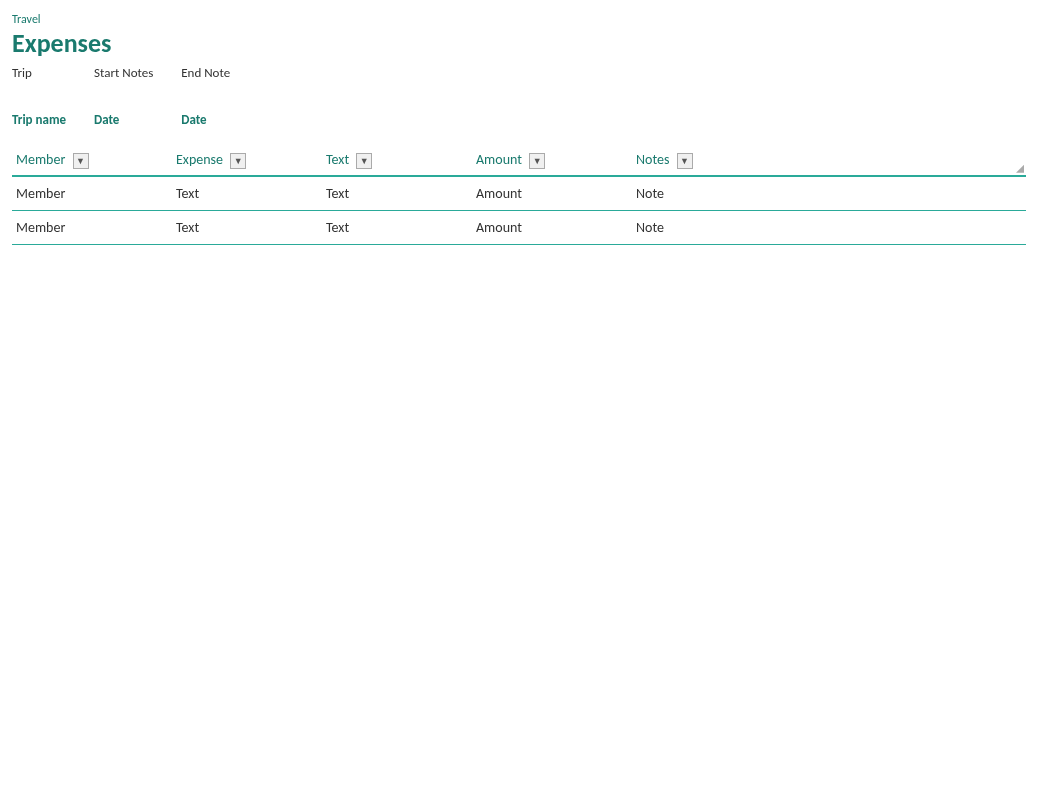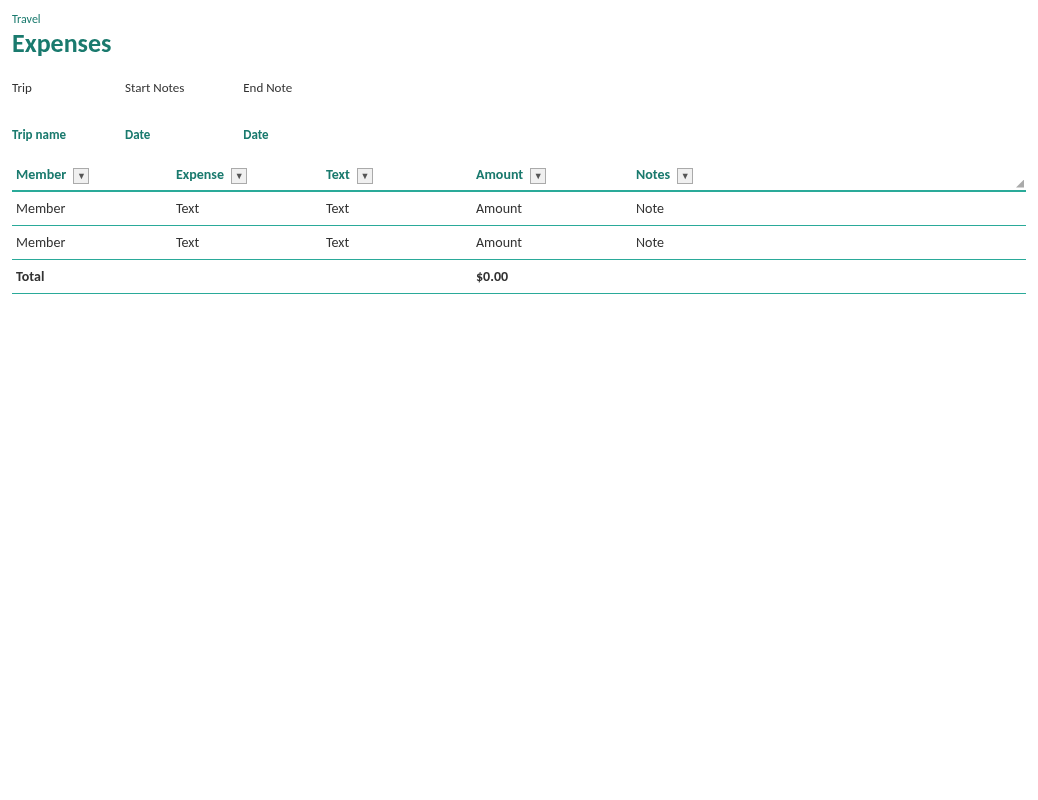--- a/index.html
+++ b/index.html
@@ -20,26 +20,26 @@
       font-size: 12px;
       color: #1a7a6e;
       font-weight: normal;
       margin-bottom: 2px;
     }
 
     .page-title {
       font-size: 26px;
       color: #1a7a6e;
       font-weight: bold;
-      margin-bottom: 21px;
+      margin-bottom: 6px;
     }
 
     .trip-info {
       display: flex;
-      gap: 59px;
+      gap: 28px;
       margin-bottom: 18px;
     }
 
     .trip-field {
       display: flex;
       flex-direction: column;
     }
 
     .trip-field-label {
       font-size: 13px;
@@ -59,21 +59,21 @@
       border-collapse: collapse;
     }
 
     .expense-table thead tr {
       border-bottom: 2px solid #2aaa99;
     }
 
     .expense-table thead th {
       text-align: left;
       padding: 6px 8px 6px 4px;
-      font-weight: bold;
+      font-weight: normal;
       color: #1a7a6e;
       font-size: 14px;
       position: relative;
     }
 
     .expense-table thead th .dropdown-arrow {
       display: inline-block;
       width: 16px;
       height: 16px;
       border: 1px solid #aaa;
@@ -180,24 +180,17 @@
         <td>Amount</td>
         <td>Note</td>
       </tr>
       <tr>
         <td>Member</td>
         <td>Text</td>
         <td>Text</td>
         <td>Amount</td>
         <td>Note</td>
       </tr>
-      <tr class="total-row">
-        <td>Total</td>
-        <td></td>
-        <td></td>
-        <td>$0.00</td>
-        <td></td>
-      </tr>
     </tbody>
 </table>
 
 
 
 
 </body></html>

